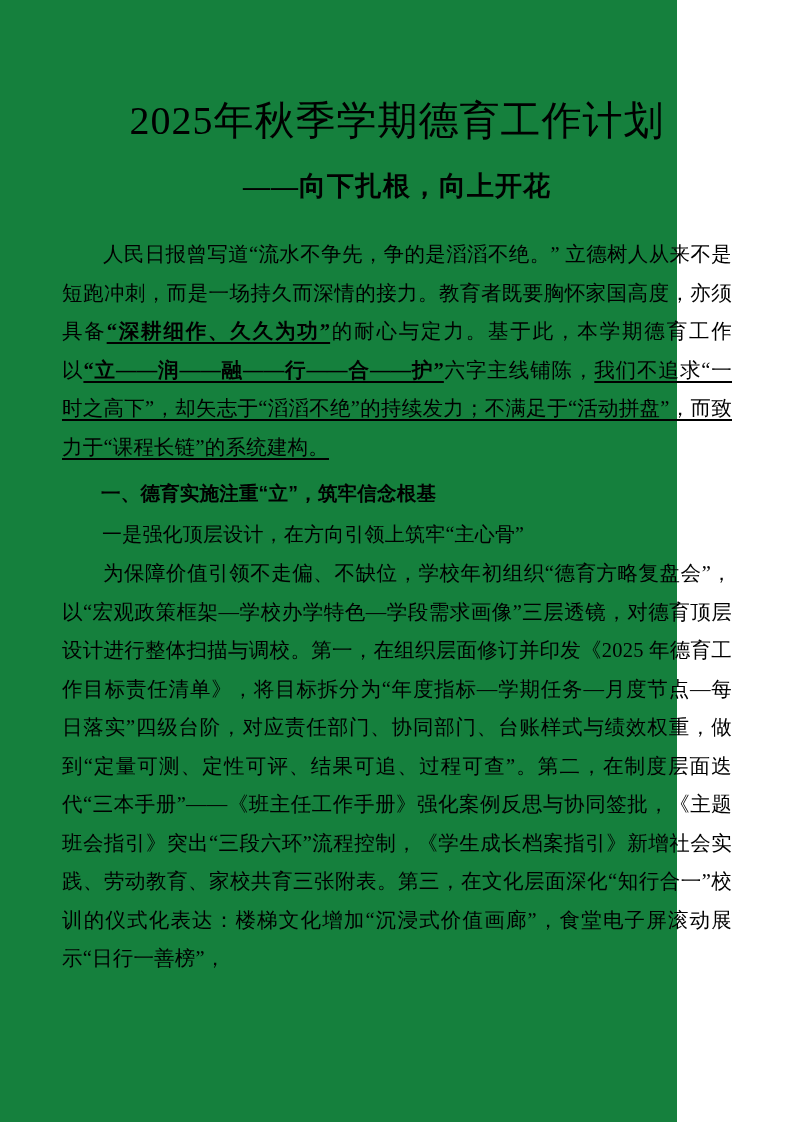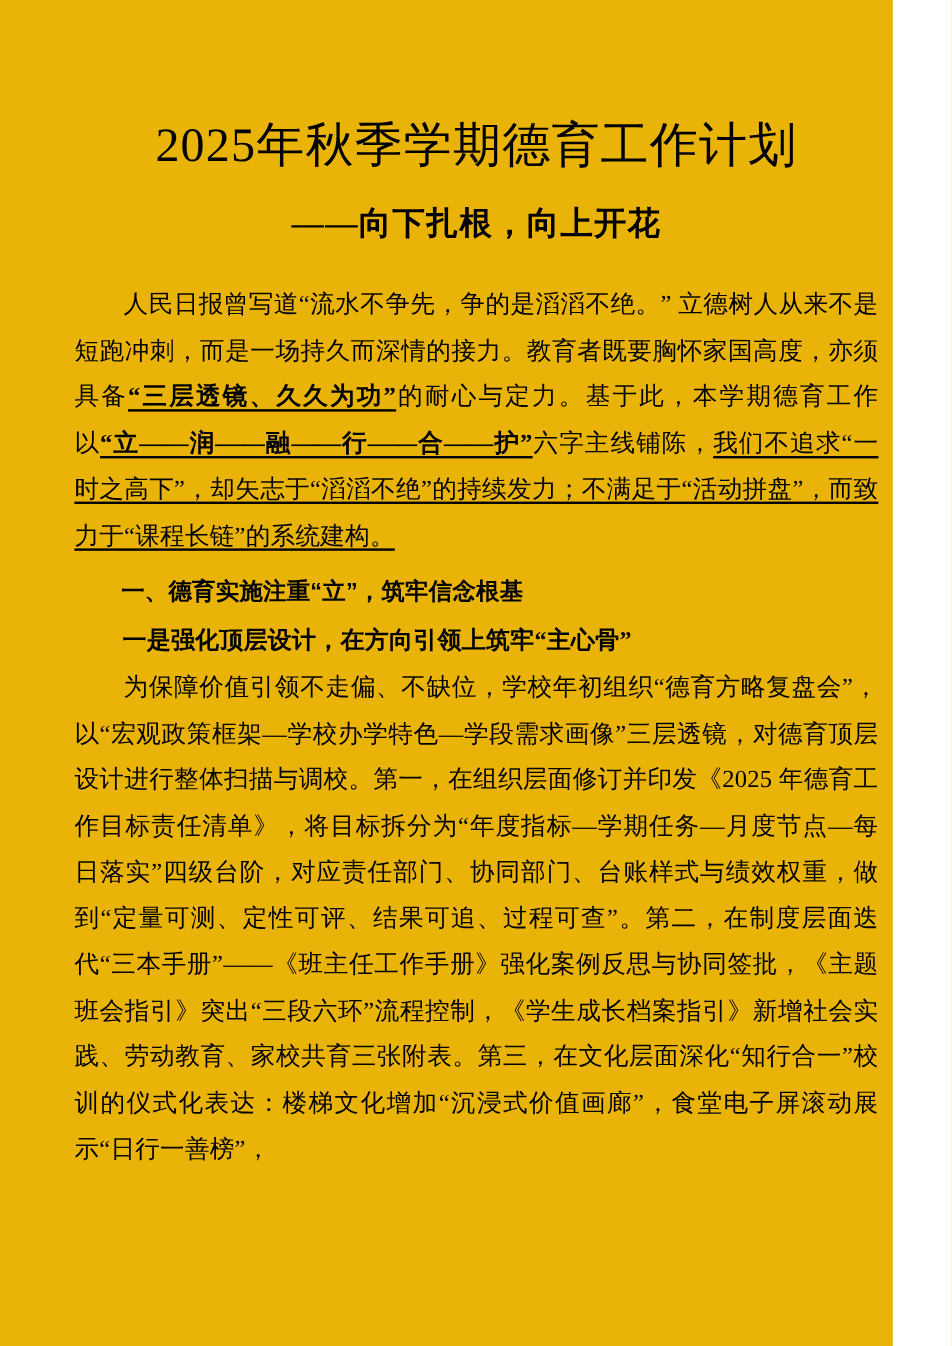--- a/index.html
+++ b/index.html
@@ -11,25 +11,25 @@
     width: 793px;
     height: 1122px;
     overflow: hidden;
     font-family: "Liberation Serif", "DejaVu Serif", serif;
     color: #000000;
     -webkit-font-smoothing: antialiased;
   }
 
   .page {
     position: relative;
-    width: 744px;
+    width: 677px;
     height: 1122px;
     box-sizing: border-box;
     padding: 0;
-    background: #eab308;
+    background: #15803d;
   }
 
   .content {
     position: absolute;
     left: 62px;
     top: 0;
     width: 670px;
   }
 
   
@@ -87,21 +87,21 @@
     text-indent: 2em;
     letter-spacing: 0.2px;
   }
 
   .heading-2 {
     margin: 0;
     padding-top: 2px;
     font-family: "Liberation Serif", "DejaVu Serif", serif;
     font-size: 20px;
     line-height: 38.5px;
-    font-weight: 700;
+    font-weight: 400;
     text-indent: 2em;
     letter-spacing: 0.2px;
   }
 
   
   .r-bold-u {
     font-weight: 700;
     text-decoration: underline;
     text-underline-offset: 4px;
     text-decoration-thickness: 1.5px;
@@ -130,21 +130,21 @@
 <body>
 
 <div class="page">
   <div class="content">
 
     <h1 class="doc-title">2025年秋季学期德育工作计划</h1>
 
     <h2 class="doc-subtitle">——向下扎根，向上开花</h2>
 
     <p class="para first">
-      <span>人民日报曾写道“流水不争先，争的是滔滔不绝。” 立德树人从来不是短跑冲刺，而是一场持久而深情的接力。教育者既要胸怀家国高度，亦须具备</span><span class="r-bold-u">“三层透镜、久久为功”</span><span>的耐心与定力。基于此，本学期德育工作以</span><span class="r-bold-u">“立——润——融——行——合——护”</span><span>六字主线铺陈，</span><span class="r-u">我们不追求“一时之高下”，却矢志于“滔滔不绝”的持续发力；不满足于“活动拼盘”，而致力于“课程长链”的系统建构。</span>
+      <span>人民日报曾写道“流水不争先，争的是滔滔不绝。” 立德树人从来不是短跑冲刺，而是一场持久而深情的接力。教育者既要胸怀家国高度，亦须具备</span><span class="r-bold-u">“深耕细作、久久为功”</span><span>的耐心与定力。基于此，本学期德育工作以</span><span class="r-bold-u">“立——润——融——行——合——护”</span><span>六字主线铺陈，</span><span class="r-u">我们不追求“一时之高下”，却矢志于“滔滔不绝”的持续发力；不满足于“活动拼盘”，而致力于“课程长链”的系统建构。</span>
     </p>
 
     <p class="heading-1">一、德育实施注重“立”，筑牢信念根基</p>
 
     <p class="heading-2">一是强化顶层设计，在方向引领上筑牢“主心骨”</p>
 
     <p class="para follow">为保障价值引领不走偏、不缺位，学校年初组织“德育方略复盘会”，以“宏观政策框架—学校办学特色—学段需求画像”三层透镜，对德育顶层设计进行整体扫描与调校。第一，在组织层面修订并印发《2025 年德育工作目标责任清单》，将目标拆分为“年度指标—学期任务—月度节点—每日落实”四级台阶，对应责任部门、协同部门、台账样式与绩效权重，做到“定量可测、定性可评、结果可追、过程可查”。第二，在制度层面迭代“三本手册”——《班主任工作手册》强化案例反思与协同签批，《主题班会指引》突出“三段六环”流程控制，《学生成长档案指引》新增社会实践、劳动教育、家校共育三张附表。第三，在文化层面深化“知行合一”校训的仪式化表达：楼梯文化增加“沉浸式价值画廊”，食堂电子屏滚动展示“日行一善榜”，</p>
 
   </div>
 

